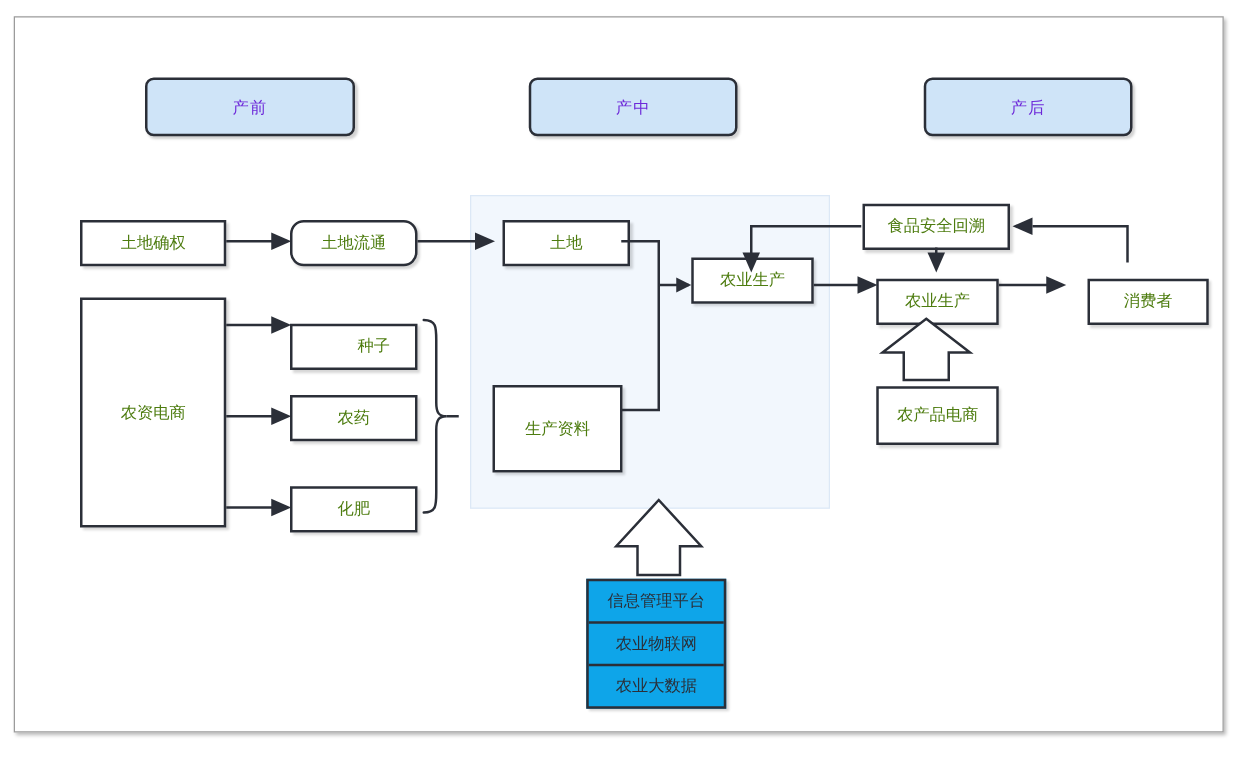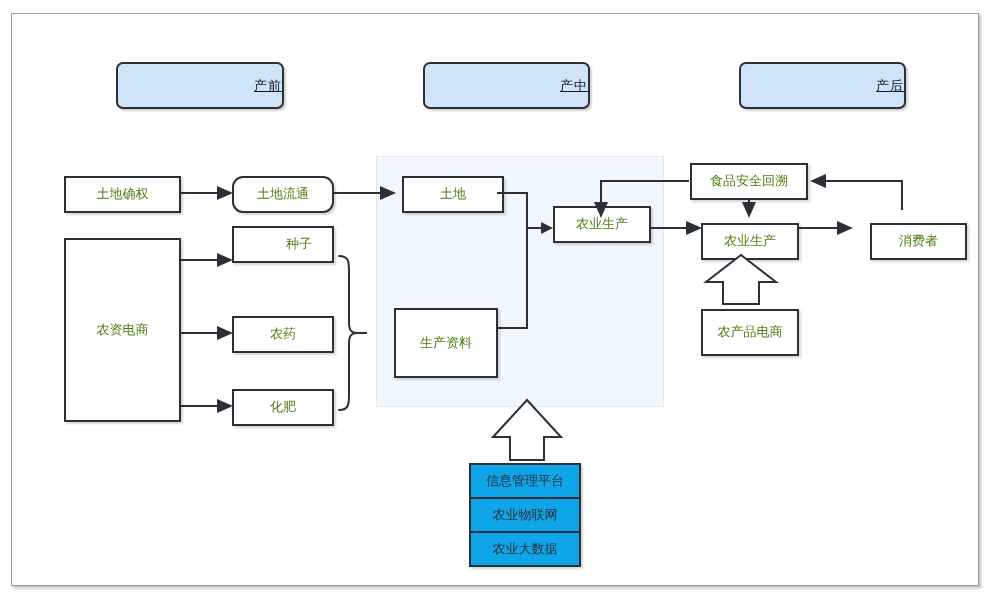--- a/index.html
+++ b/index.html
@@ -40,26 +40,25 @@
   }
   
   .chip {
     position: absolute;
     background: #cfe4f8;
     border: 2px solid #2b2f38;
     border-radius: 7px;
     box-sizing: border-box;
     display: flex;
     align-items: center;
-    justify-content: flex-end;
+    justify-content: center;
     font-size: 13px;
-    color: #0f172a;
+    color: #6d28d9;
     box-shadow: 2px 2px 2px rgba(0,0,0,0.18);
     letter-spacing: 1px;
-    text-decoration: underline;
   }
   
   .node {
     position: absolute;
     background: #ffffff;
     border: 2px solid #2b2f38;
     box-sizing: border-box;
     display: flex;
     align-items: center;
     justify-content: center;
@@ -148,21 +147,21 @@
     </div>
 
     <div class="node" style="left:220px; top:162px; width:102px; height:37px;border-radius:11px;">
       <span>土地流通</span>
     </div>
 
     <div class="node" style="left:52px; top:224px; width:117px; height:184px;">
       <span>农资电商</span>
     </div>
 
-    <div class="node" style="left:220px; top:212px; width:102px; height:37px;padding-left:32px;">
+    <div class="node" style="left:220px; top:245px; width:102px; height:37px;padding-left:32px;">
       <span>种子</span>
     </div>
 
     <div class="node" style="left:220px; top:302px; width:102px; height:37px;">
       <span>农药</span>
     </div>
 
     <div class="node" style="left:220px; top:375px; width:102px; height:37px;">
       <span>化肥</span>
     </div>

